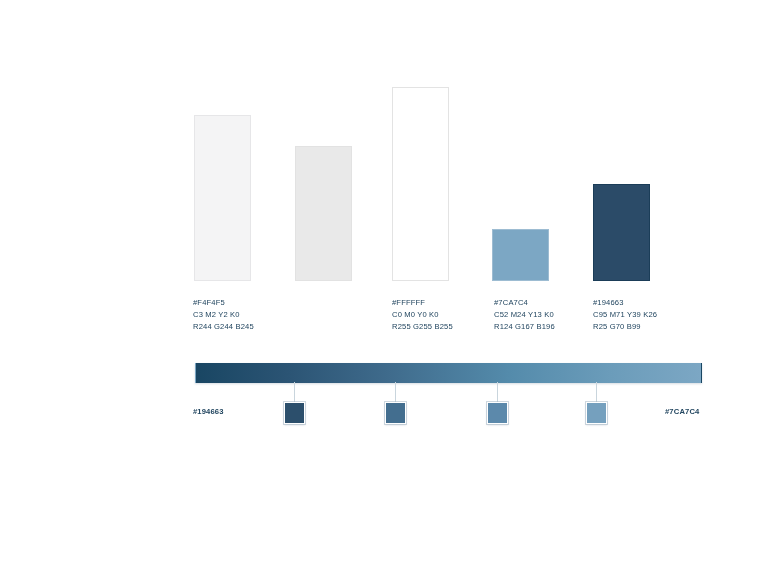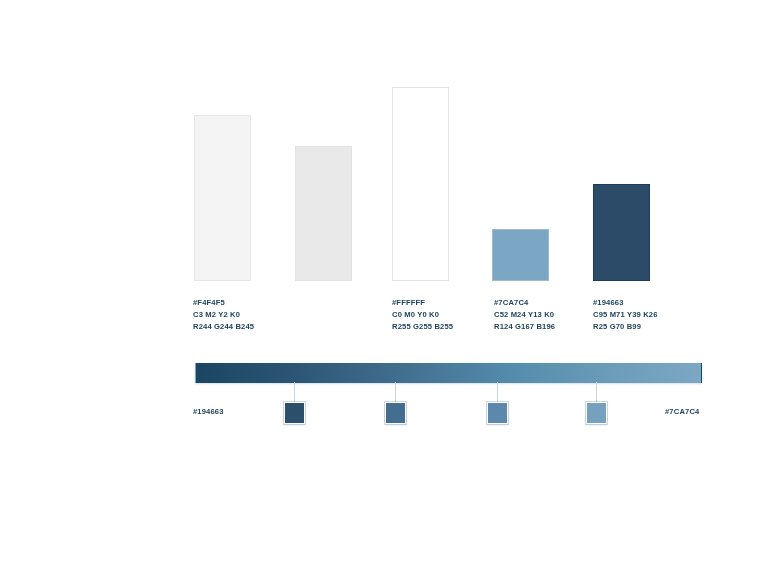--- a/index.html
+++ b/index.html
@@ -35,26 +35,26 @@
     position: absolute;
     font-size: 7.6px;
     line-height: 12.2px;
     color: #21455f;
     letter-spacing: 0.15px;
     white-space: nowrap;
     font-weight: 600;
   }
   .swatch-label .lbl-hex {
     display: block;
-    font-weight: 700;
+    font-weight: 400;
   }
   .swatch-label .lbl-cmyk,
   .swatch-label .lbl-rgb {
     display: block;
-    font-weight: 700;
+    font-weight: 400;
   }
 
   
   #gradient-block {
     position: absolute;
     left: 0;
     top: 0;
     width: 768px;
     height: 562px;
   }

